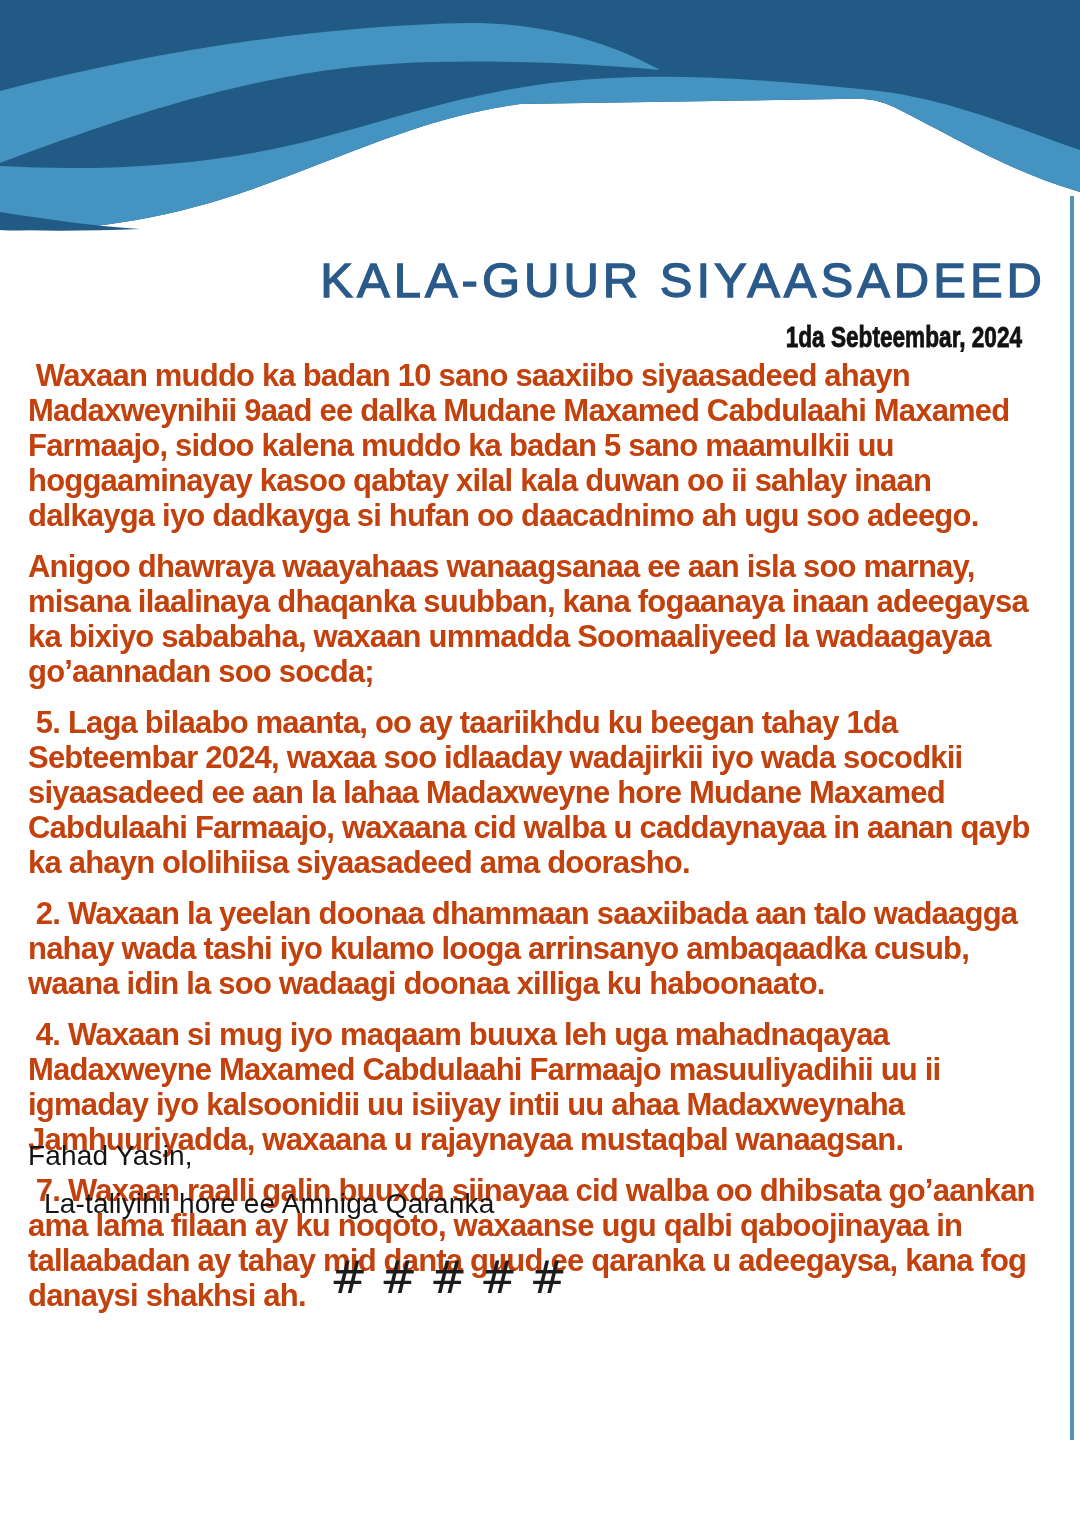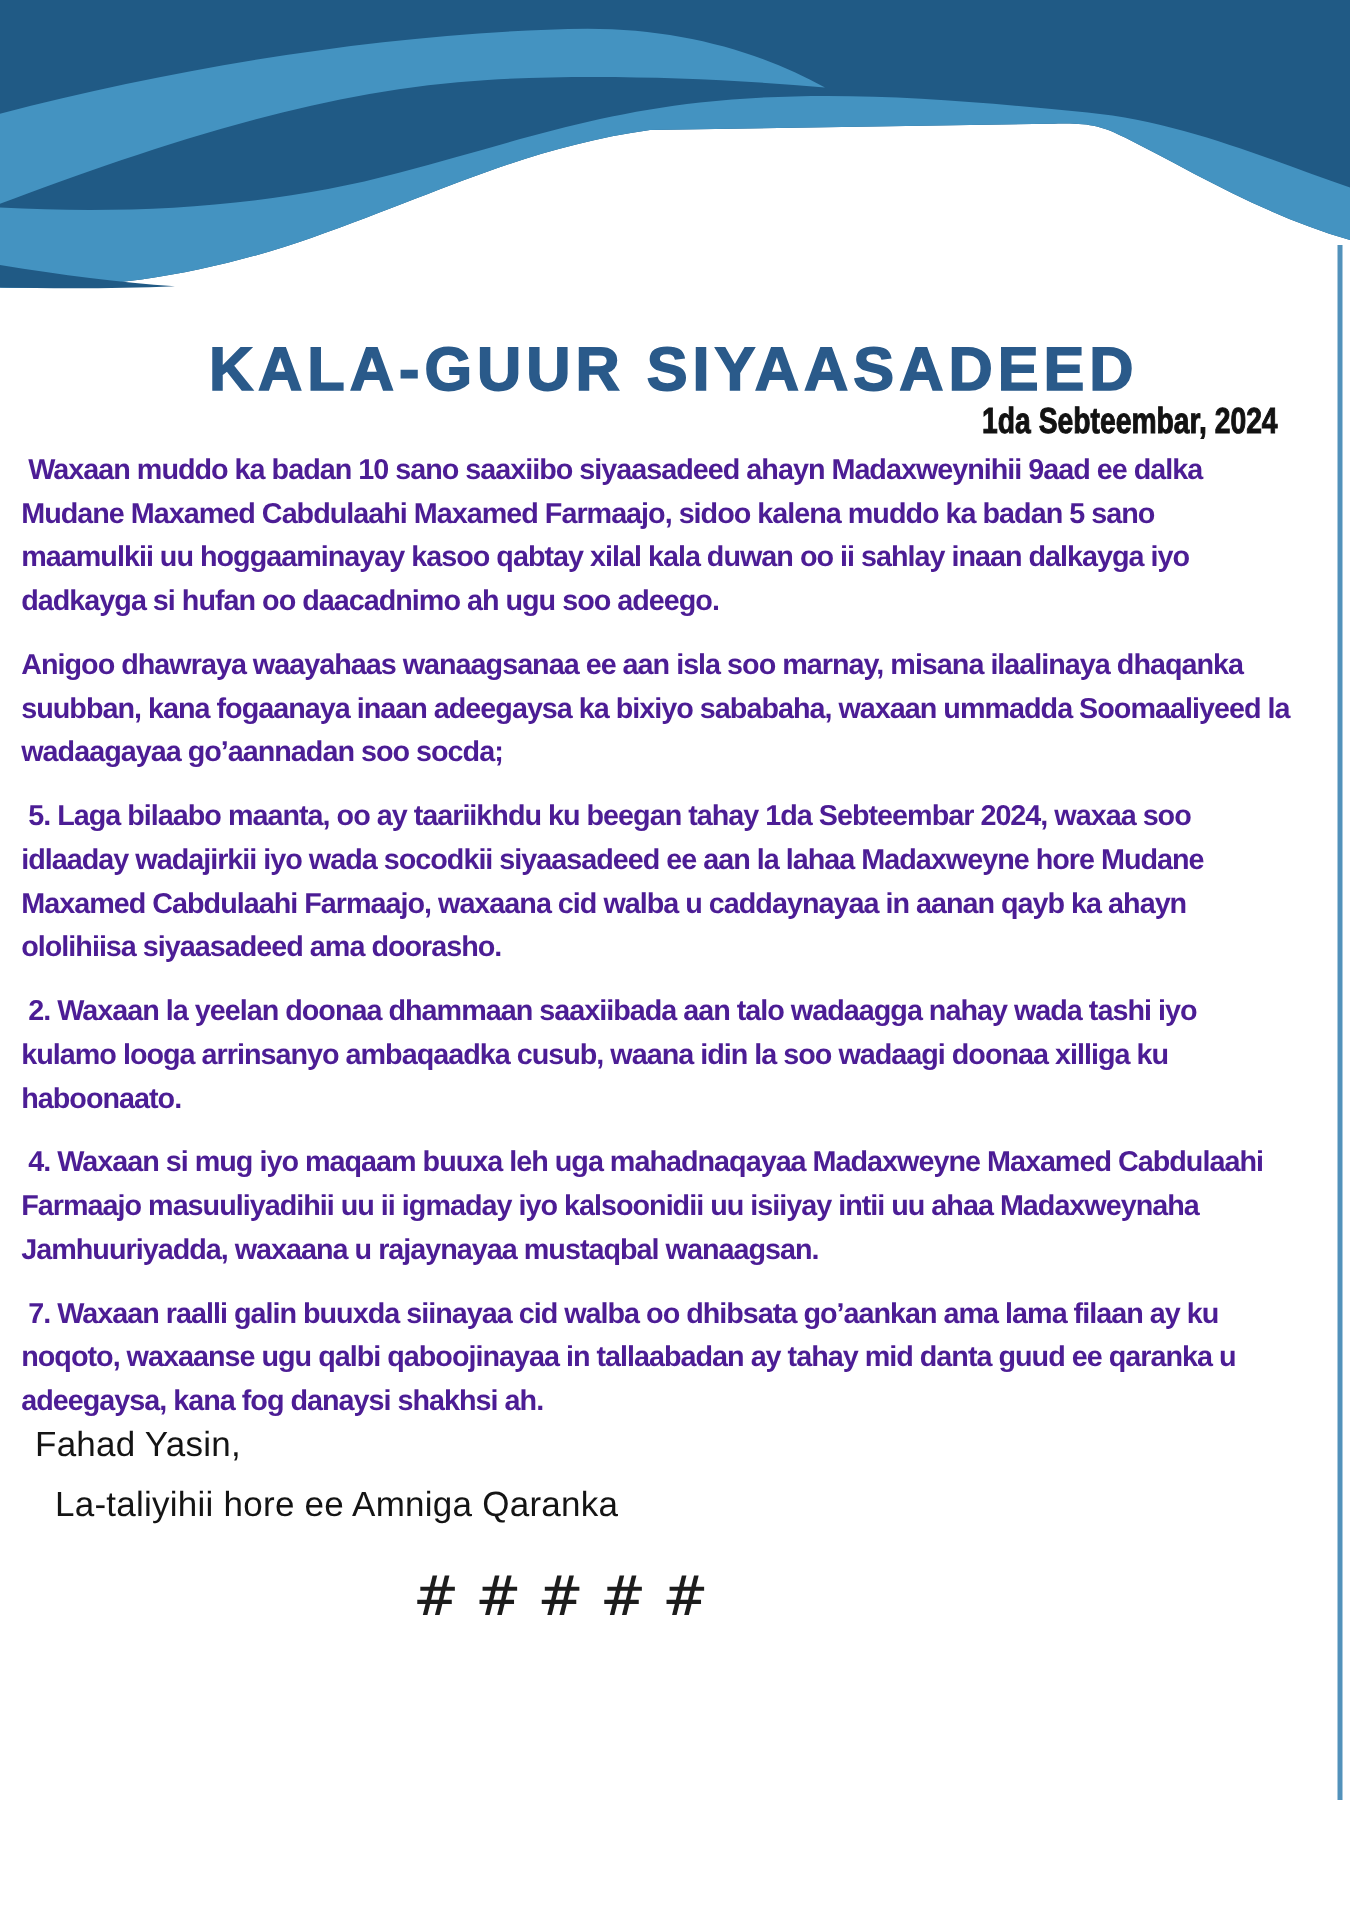--- a/index.html
+++ b/index.html
@@ -20,47 +20,47 @@
   .right-rule {
     position:absolute;
     top:196px; right:6px;
     width:4px; height:1244px;
     background:#5292bb;
   }
   .doc-title {
     position:absolute;
     top:252px; left:0;
     width:1046px;
-    margin:16px;
-    text-align:center;
+    margin:0;
+    text-align:right;
     font-size:49px;
-    font-weight:bold;
+    font-weight:normal;
     letter-spacing:4px;
     color:#2a5a8a;
     -webkit-text-stroke:1.3px #2a5a8a;
     white-space:nowrap;
   }
   .doc-date {
     position:absolute;
     top:321px; right:58px;
     margin:0;
     font-size:29px;
     font-weight:bold;
     color:#121212;
     -webkit-text-stroke:0.8px #121212;
     transform:scaleX(0.78);
     transform-origin:100% 50%;
     white-space:nowrap;
   }
   .body-text {
     position:absolute;
-    top:358px; left:17px;
+    top:358px; left:28px;
     width:1016px;
-    color:#4c1d95;
-    font-size:23px;
+    color:#c2410c;
+    font-size:31px;
     font-weight:bold;
     letter-spacing:-0.8px;
     line-height:35px;
   }
   .body-text p {
     margin:0 0 16px 0;
     white-space:pre-wrap;
   }
   .signature {
     position:absolute;

